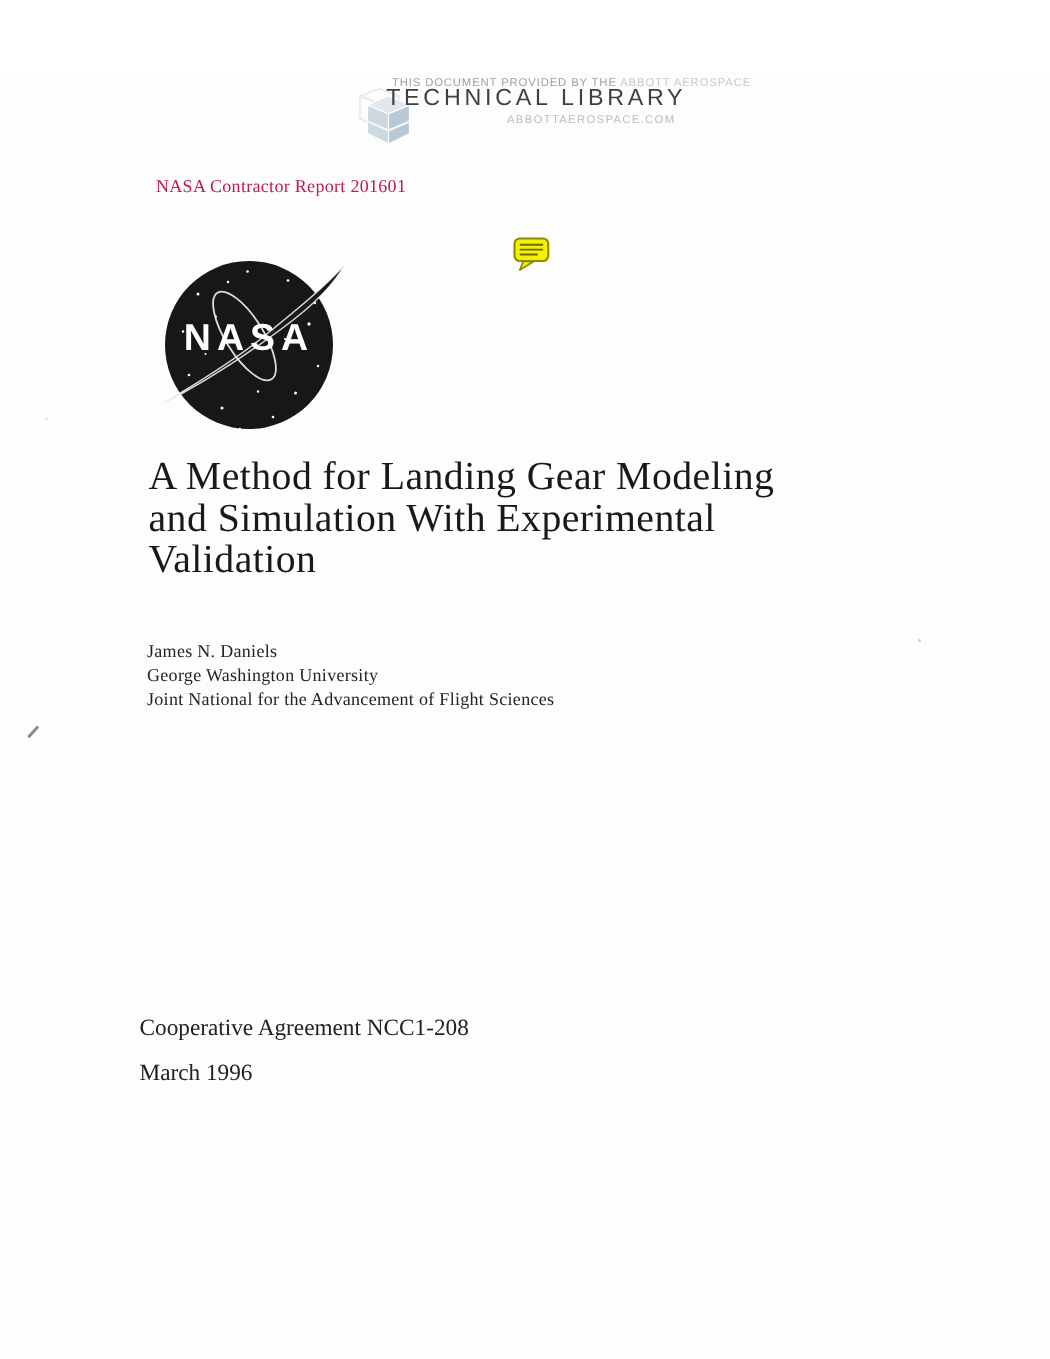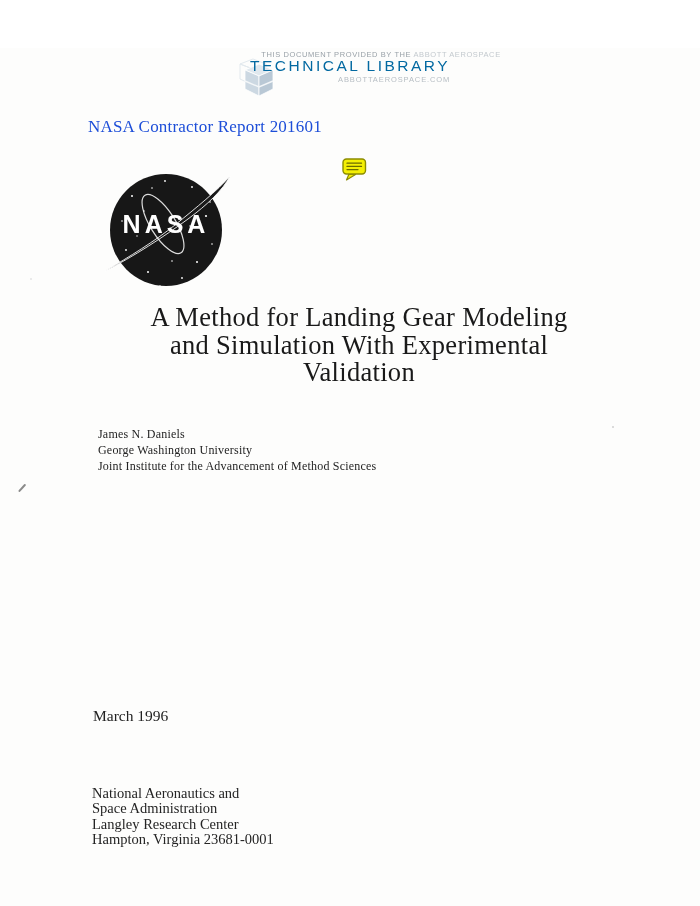--- a/index.html
+++ b/index.html
@@ -20,44 +20,44 @@
   .provider-line{
     position:absolute;left:236px;top:2px;width:290px;
     text-align:center;
     font-family:"Liberation Sans","DejaVu Sans",sans-serif;
     font-size:7.5px;letter-spacing:0.6px;white-space:nowrap;
   }
   .provider-prefix{color:#99a1a8;}
   .provider-brand{color:#c3c9ce;}
   .library-title{
     position:absolute;left:250px;top:9px;width:215px;
-    text-align:left;
+    text-align:center;
     font-family:"Liberation Sans","DejaVu Sans",sans-serif;
-    font-size:15.5px;letter-spacing:2.5px;color:#0369a1;
+    font-size:15.5px;letter-spacing:2.5px;color:#404040;
     white-space:nowrap;
   }
   .website-line{
     position:absolute;left:338px;top:27px;width:116px;
     text-align:left;
     font-family:"Liberation Sans","DejaVu Sans",sans-serif;
     font-size:7.5px;letter-spacing:0.9px;color:#b6bdc3;
     white-space:nowrap;
   }
   
   .report-number{
-    position:absolute;left:88px;top:69px;
-    font-size:17px;letter-spacing:0.2px;color:#1d4ed8;
+    position:absolute;left:104px;top:69px;
+    font-size:12px;letter-spacing:0.2px;color:#be185d;
     white-space:nowrap;
   }
   .nasa-logo{position:absolute;left:102px;top:118px;width:146px;height:138px;}
   .comment-icon{position:absolute;left:342px;top:110px;width:25px;height:24px;cursor:pointer;}
   .doc-title{
     position:absolute;left:99px;top:256px;width:520px;
     font-size:26.5px;line-height:27.5px;letter-spacing:0.3px;
-    font-weight:normal;color:#191919;margin:0;text-align:center;
+    font-weight:normal;color:#191919;margin:0;
   }
   .authors{
     position:absolute;left:98px;top:379px;
     font-size:12px;line-height:15.8px;letter-spacing:0.2px;color:#232323;
     white-space:nowrap;
   }
   .agreement{
     position:absolute;left:93px;top:629px;
     font-size:15.5px;color:#222222;white-space:nowrap;
   }
@@ -149,29 +149,24 @@
 
   <h1 class="doc-title">
     <div>A Method for Landing Gear Modeling</div>
     <div>and Simulation With Experimental</div>
     <div>Validation</div>
   </h1>
 
   <div class="authors">
     <div>James N. Daniels</div>
     <div>George Washington University</div>
-    <div>Joint Institute for the Advancement of Method Sciences</div>
+    <div>Joint National for the Advancement of Flight Sciences</div>
   </div>
 
+  <div class="agreement">Cooperative Agreement NCC1-208</div>
   <div class="date-line">March 1996</div>
 
-  <div class="publisher">
-    <div>National Aeronautics and</div>
-    <div>Space Administration</div>
-    <div>Langley Research Center</div>
-    <div>Hampton, Virginia 23681-0001</div>
-  </div>
 
   <div class="artifact-slash"></div>
   <div class="artifact-dot" style="left:612px;top:378px;"></div>
   <div class="artifact-dot" style="left:30px;top:230px;opacity:.4;"></div>
 
 </div>
 
 </body></html>

